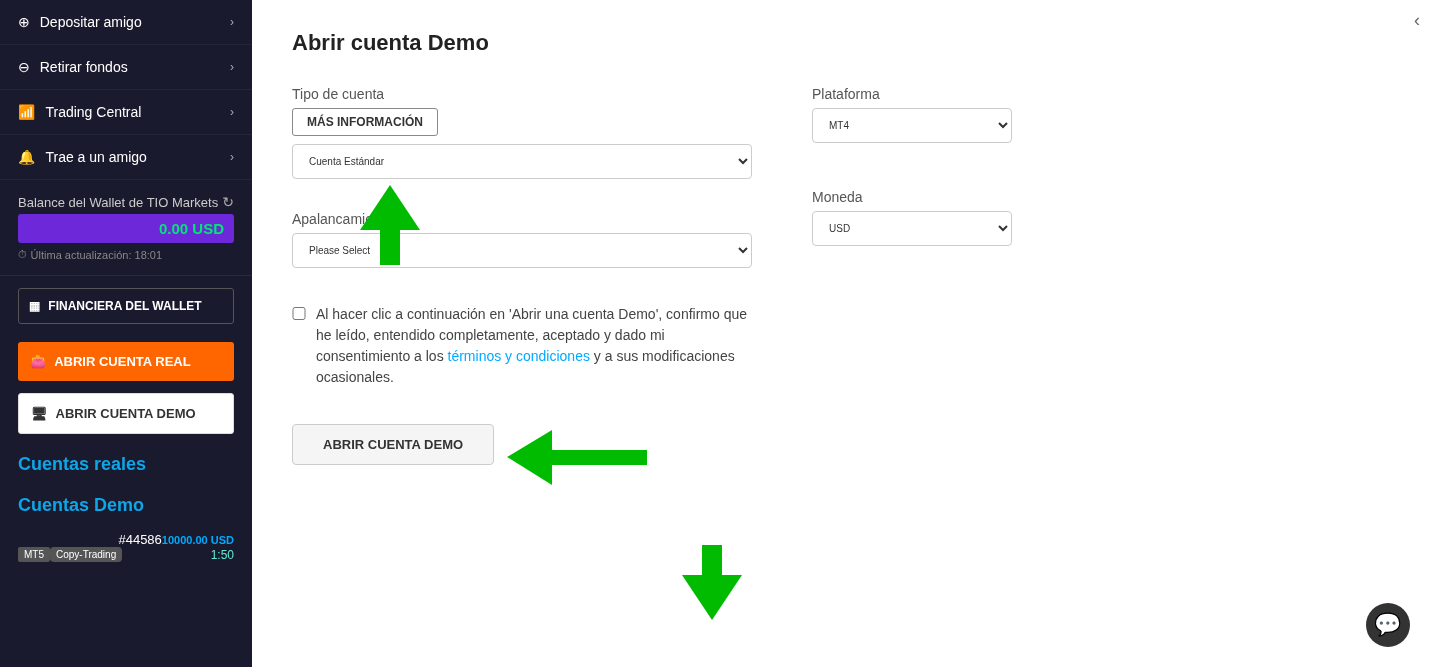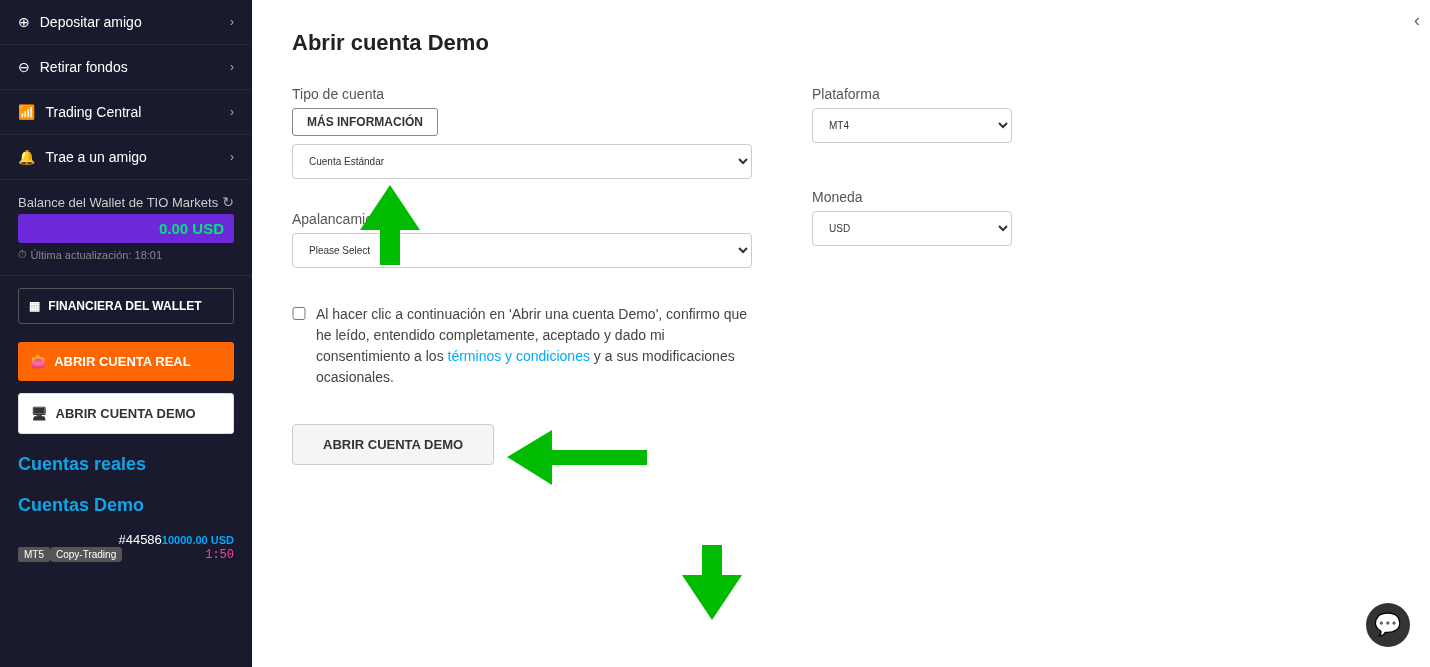--- a/index.html
+++ b/index.html
@@ -98,21 +98,21 @@
     }
 
     .demo-account {
       padding: 10px 18px;
     }
     .demo-account .acc-num { font-size: 13px; color: #fff; }
     .demo-account .acc-balance { font-size: 11px; color: #00aaff; font-weight: bold; }
     .demo-account .acc-tags { display: flex; align-items: center; }
     .tag-mt5 { background: #555; color: #fff; font-size: 10px; padding: 2px 6px; border-radius: 2px; }
     .tag-copy { background: #555; color: #fff; font-size: 10px; padding: 2px 6px; border-radius: 4px; }
-    .acc-ratio { font-size: 12px; color: #ec4899; margin-left: auto; font-family: Liberation Mono, monospace; }
+    .acc-ratio { font-size: 12px; color: #5eead4; margin-left: auto; }
 
     
     .main-content {
       flex: 1;
       background: #fff;
       padding: 30px 40px;
       overflow-y: auto;
       position: relative;
     }
 

